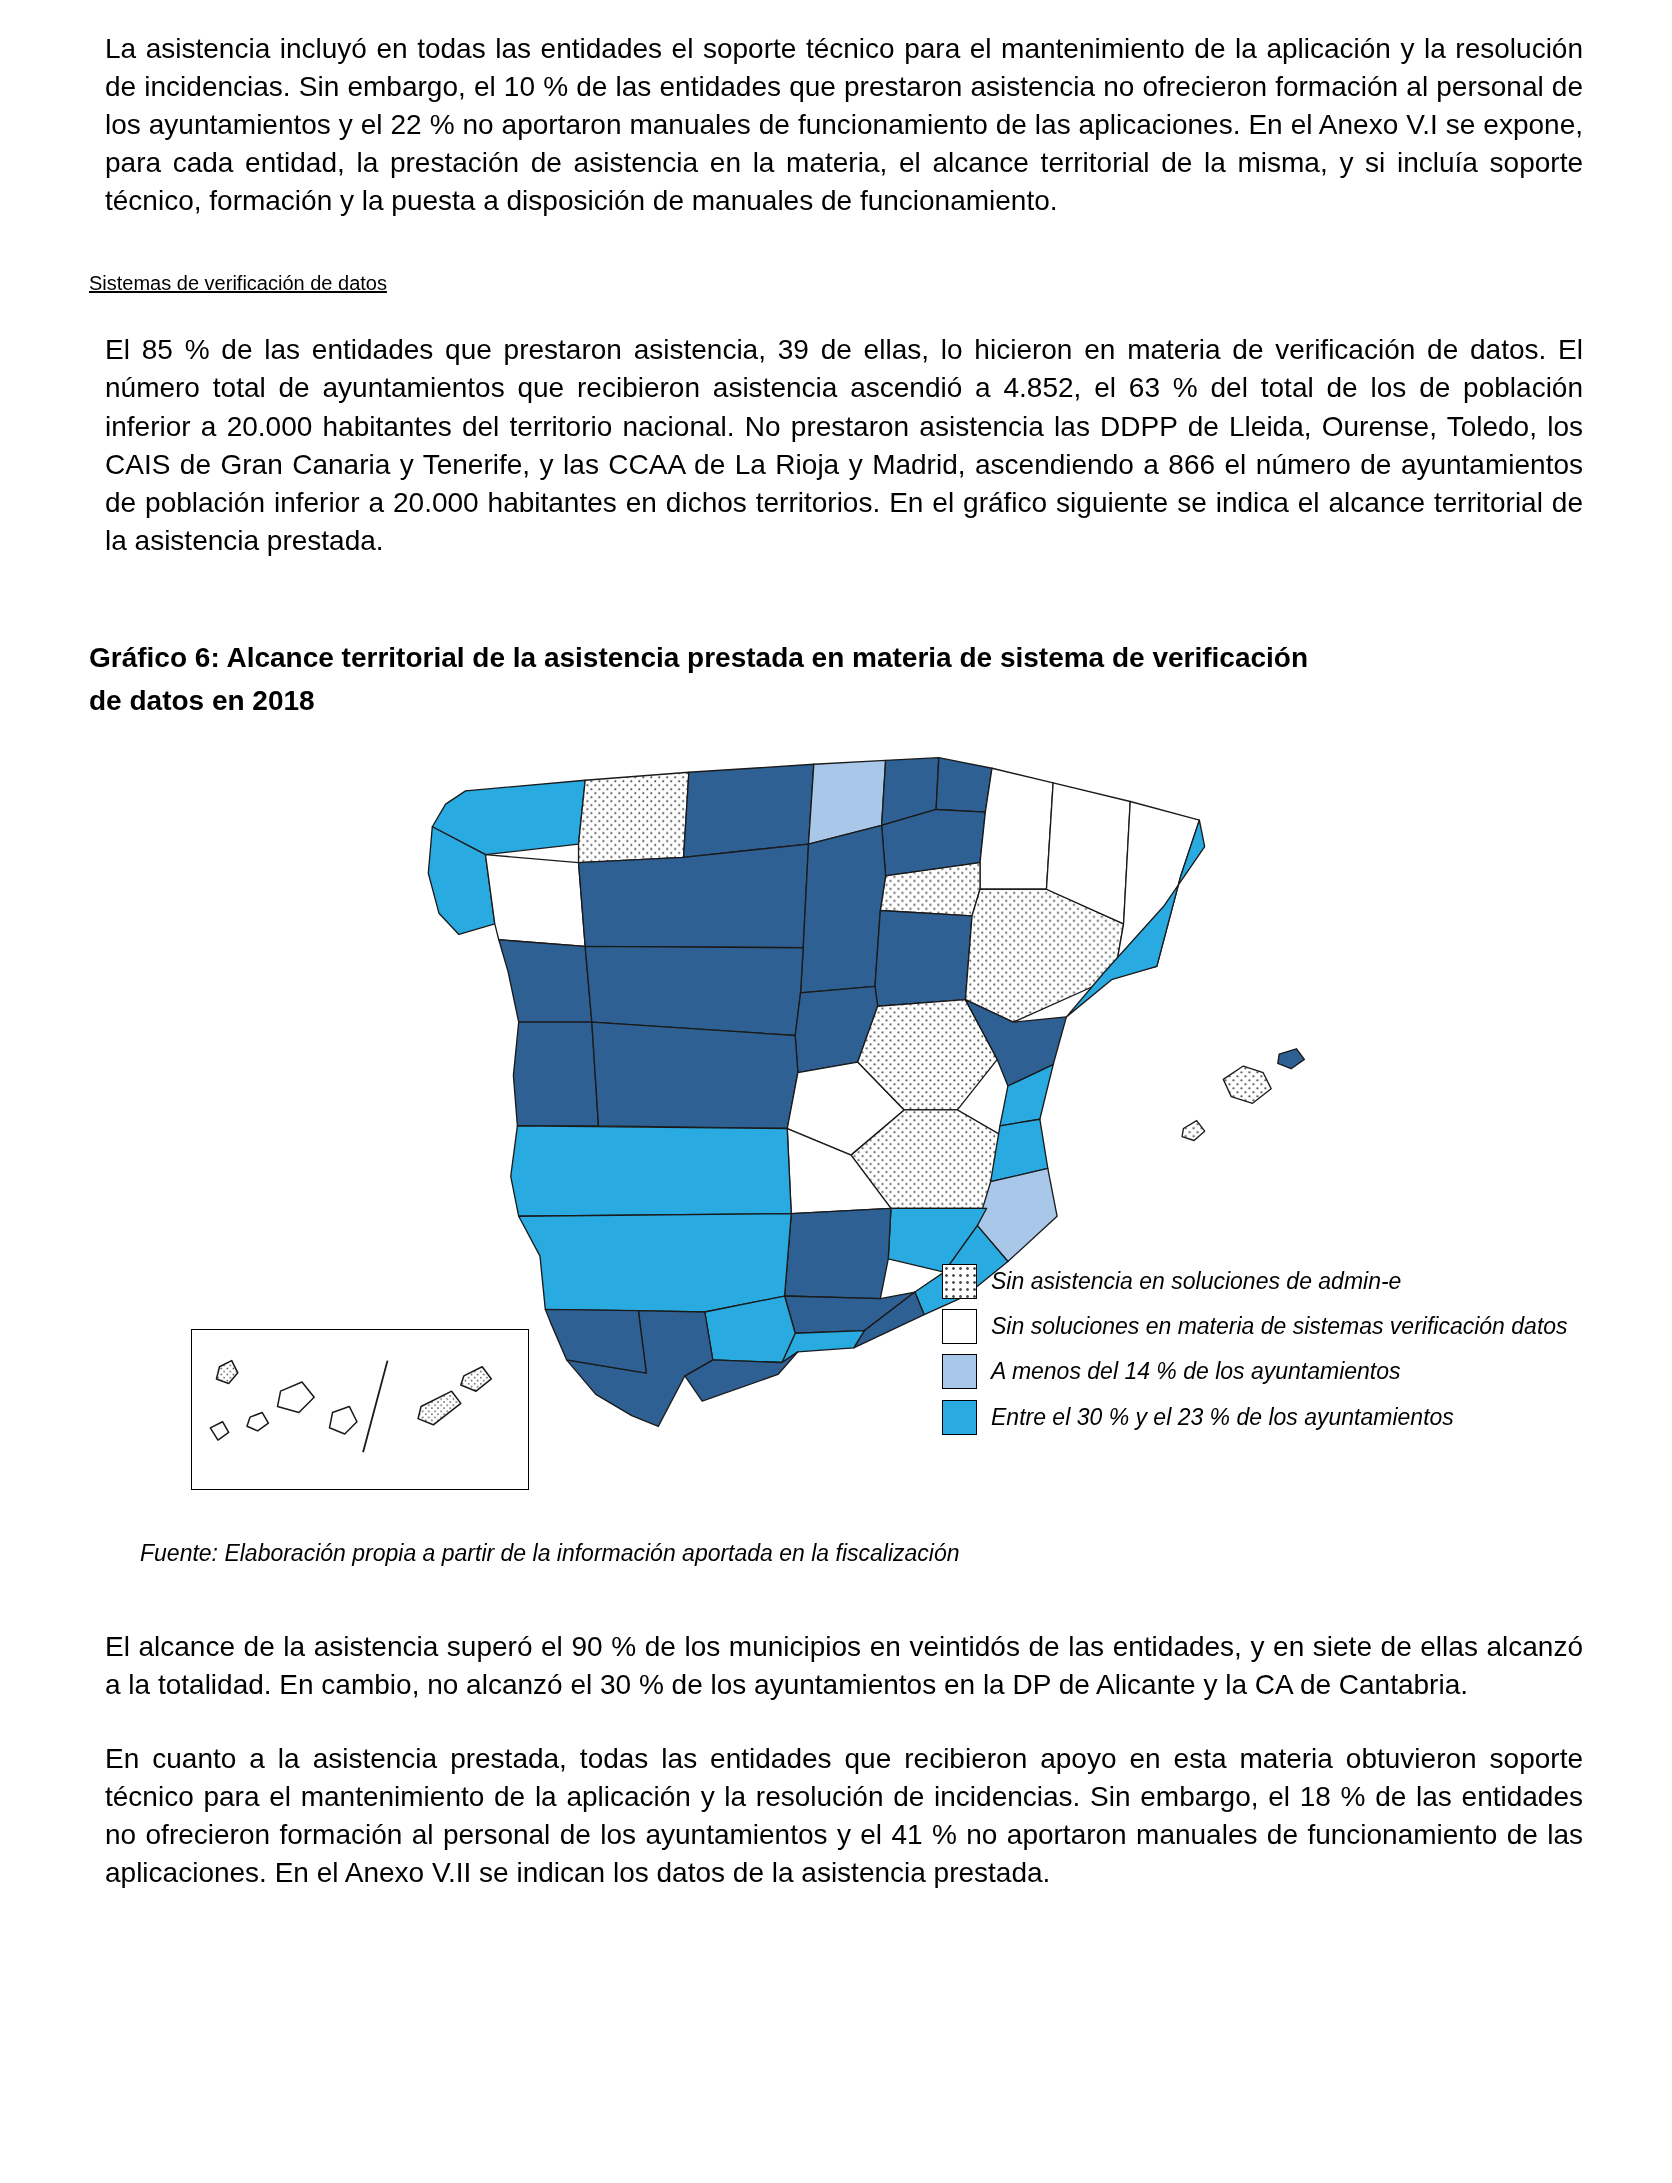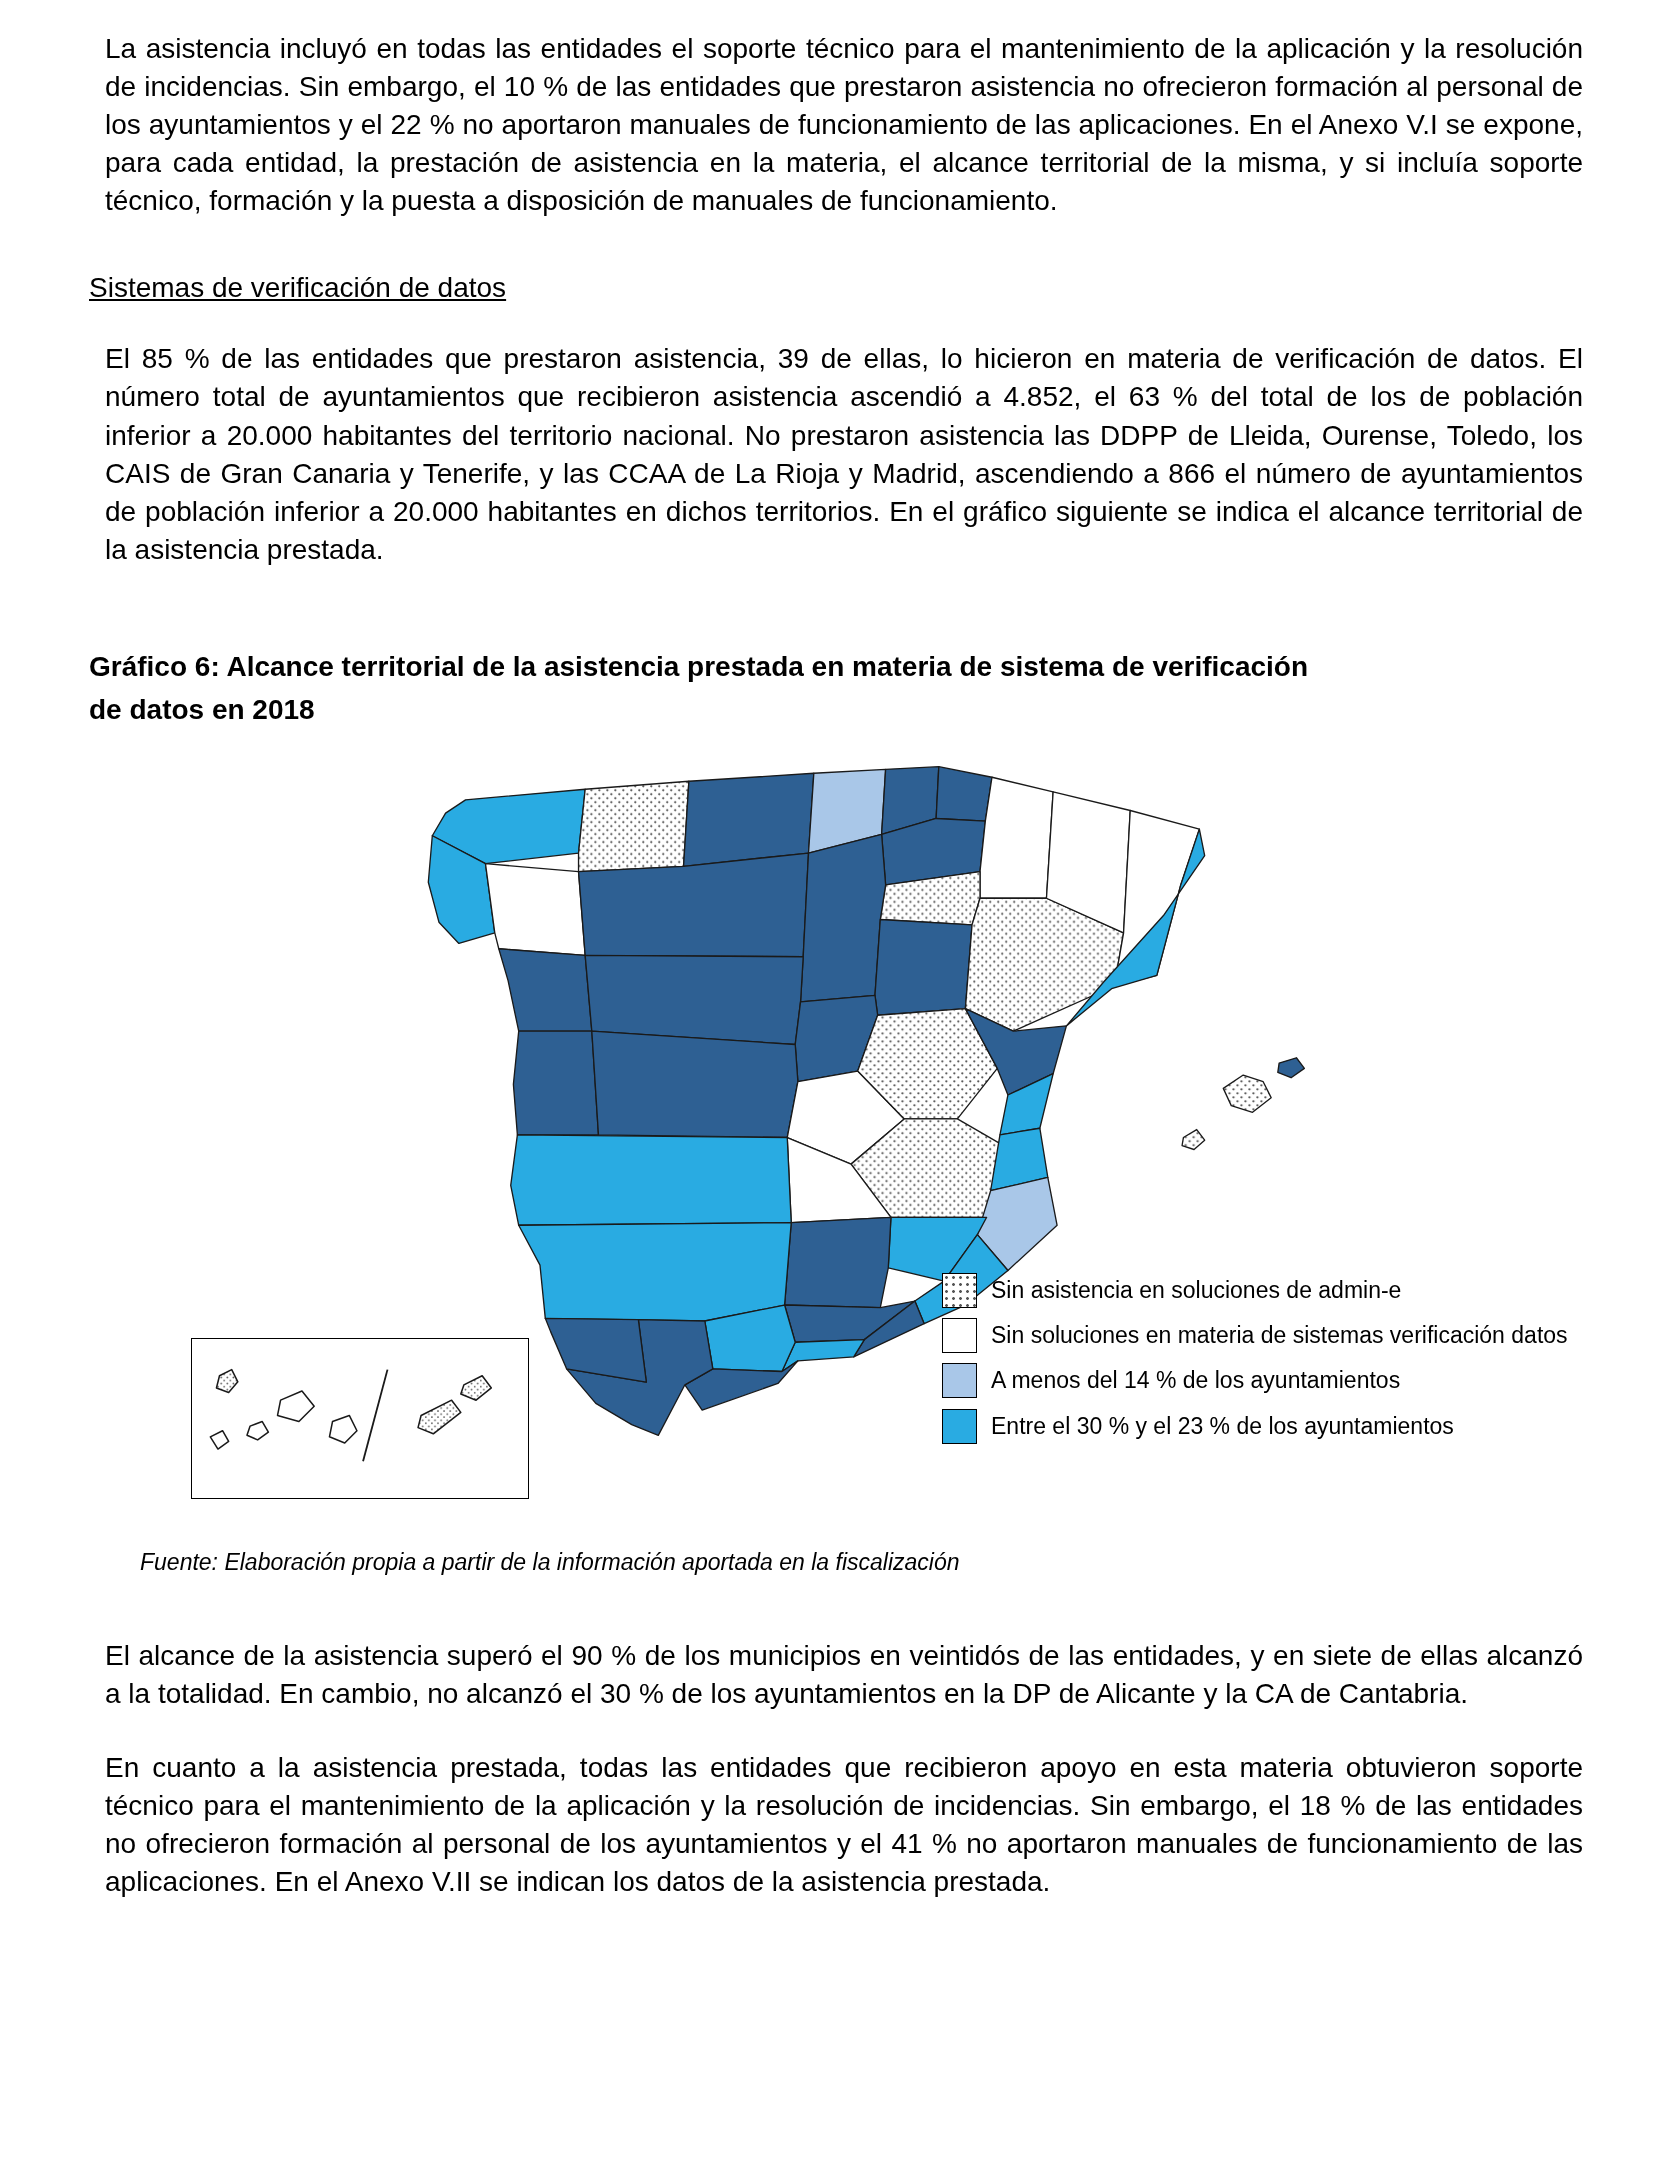--- a/index.html
+++ b/index.html
@@ -15,21 +15,21 @@
   }
   p.body-par{
     margin:0 0 36px 16px;
     line-height:1.36;
     text-align:justify;
   }
   .section-heading{
     margin:52px 0 36px 0;
     text-decoration:underline;
     font-weight:normal;
-    font-size:28px;
+    font-size:20px;
   }
   .fig-title{
     margin:76px 0 20.4px 0;
     font-weight:bold;
     line-height:1.55;
   }
   .fig-title span{display:block;}
   .map-area{
     position:relative;
     width:1494px;
@@ -60,21 +60,21 @@
     box-sizing:border-box;
     margin-right:14px;
     background:#fff;
     flex:0 0 auto;
   }
   .swatch.dotted{
     background-color:#fff;
     background-image:radial-gradient(circle,#555 1.3px,transparent 1.5px);
     background-size:7px 7px;
   }
-  .legend-label{font-size:23px;}
+  .legend-label{font-size:23px;font-style:italic;}
   .fuente{
     margin:22px 0 61px 51px;
     font-style:italic;
     font-size:23px;
   }
 </style>
 </head>
 <body>
 
 <p class="body-par">La asistencia incluyó en todas las entidades el soporte técnico para el mantenimiento de la aplicación y la resolución de incidencias. Sin embargo, el 10 % de las entidades que prestaron asistencia no ofrecieron formación al personal de los ayuntamientos y el 22 % no aportaron manuales de funcionamiento de las aplicaciones. En el Anexo V.I se expone, para cada entidad, la prestación de asistencia en la materia, el alcance territorial de la misma, y si incluía soporte técnico, formación y la puesta a disposición de manuales de funcionamiento.</p>

